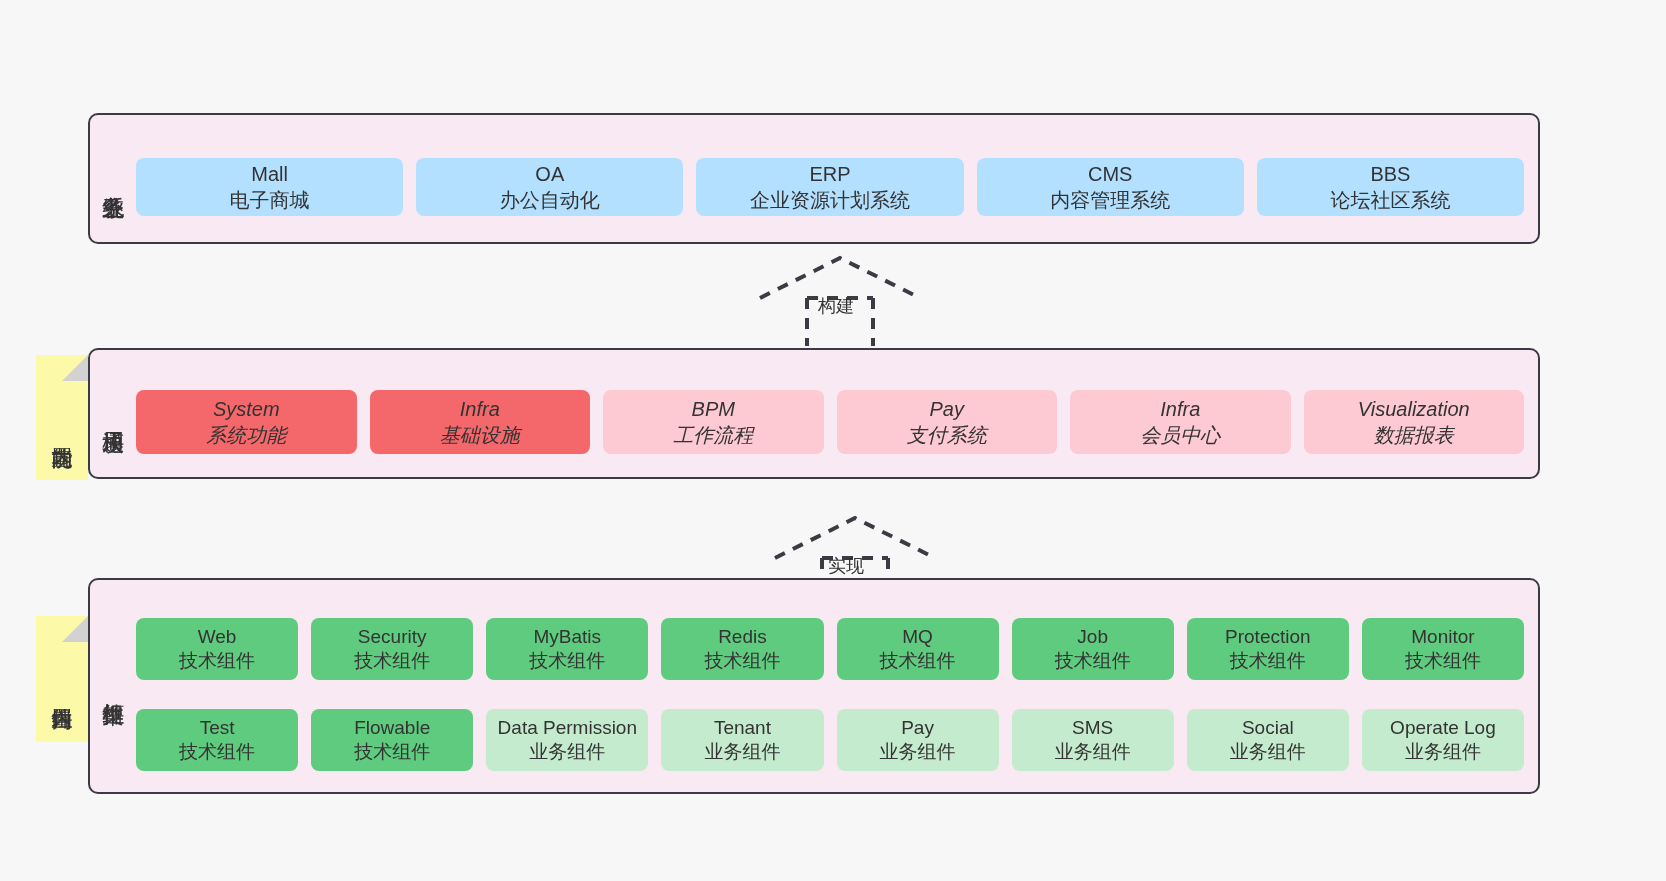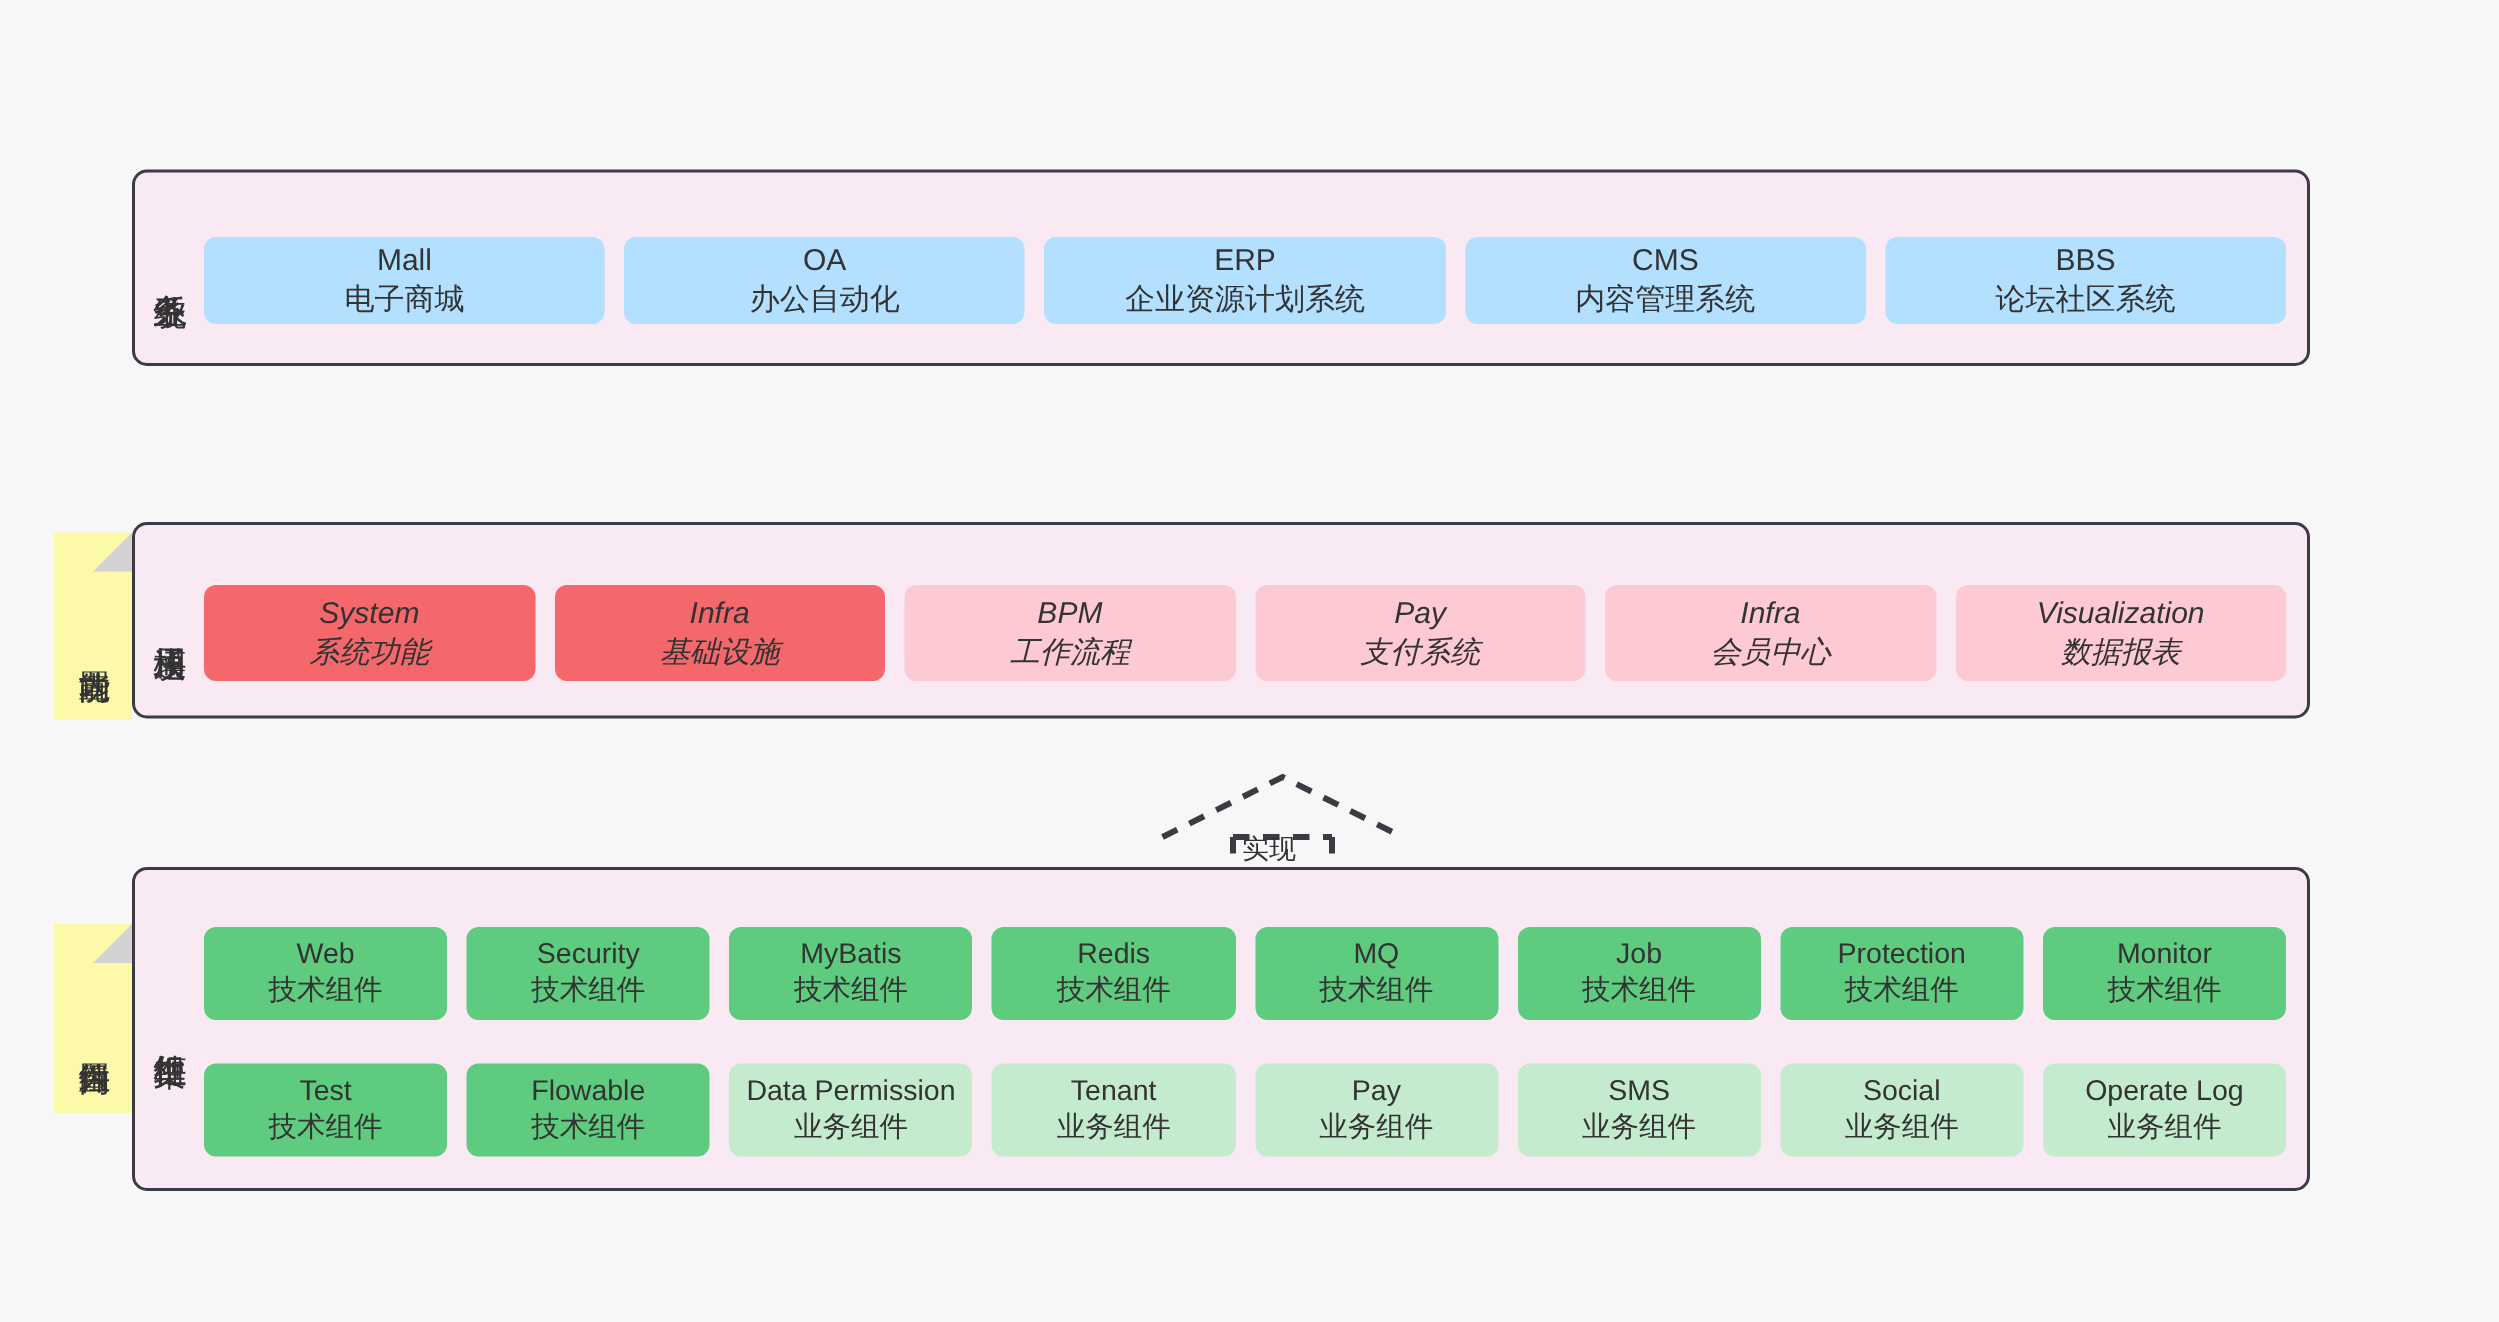--- a/index.html
+++ b/index.html
@@ -206,20 +206,31 @@
           <span class="cn">内容管理系统</span>
         </div>
         <div class="card c-blue">
           <span class="en">BBS</span>
           <span class="cn">论坛社区系统</span>
         </div>
       </div>
     </div>
   </div>
 
+  <div class="arrow" id="arrow-build">
+    <svg width="170" height="100" viewBox="0 0 170 100" aria-hidden="true">
+      <g fill="none" stroke="#3b3b44" stroke-width="4" stroke-dasharray="11 9" stroke-linecap="butt">
+        <path d="M 5 48 L 85 8 L 165 48"></path>
+        <path d="M 52 48 L 118 48"></path>
+        <path d="M 52 48 L 52 96"></path>
+        <path d="M 118 48 L 118 96"></path>
+      </g>
+    </svg>
+    <span class="arrow-label">构建</span>
+  </div>
 
   <div class="note" id="note-builtin-feature">
     <span>内置功能</span>
   </div>
 
   <div class="layer" id="layer-common">
     <div class="layer-label">通用模块</div>
     <div class="layer-body">
       <div class="row">
         <div class="card c-red">

